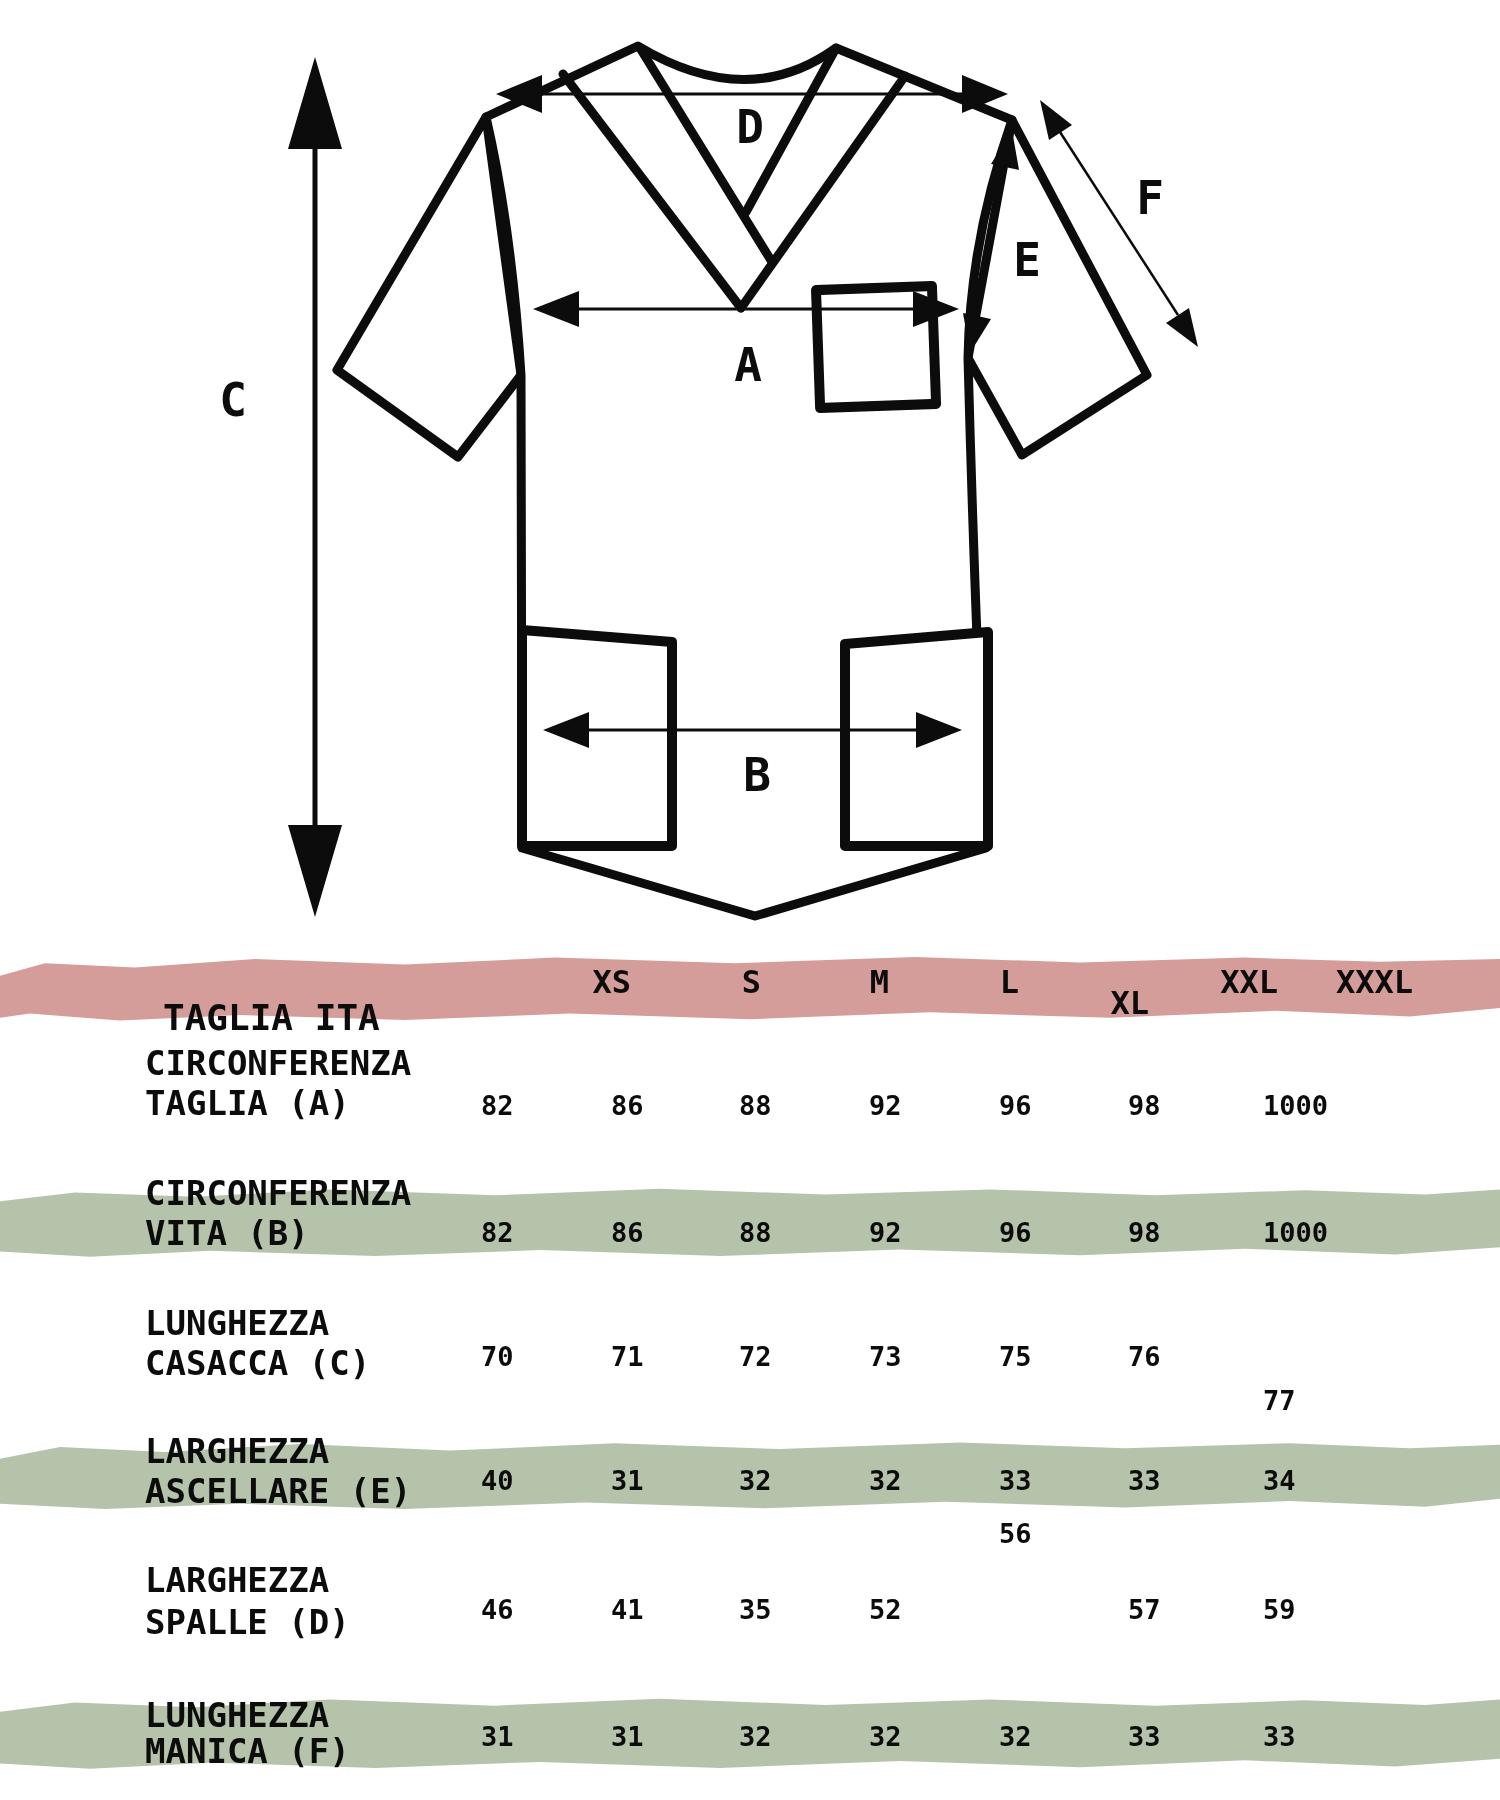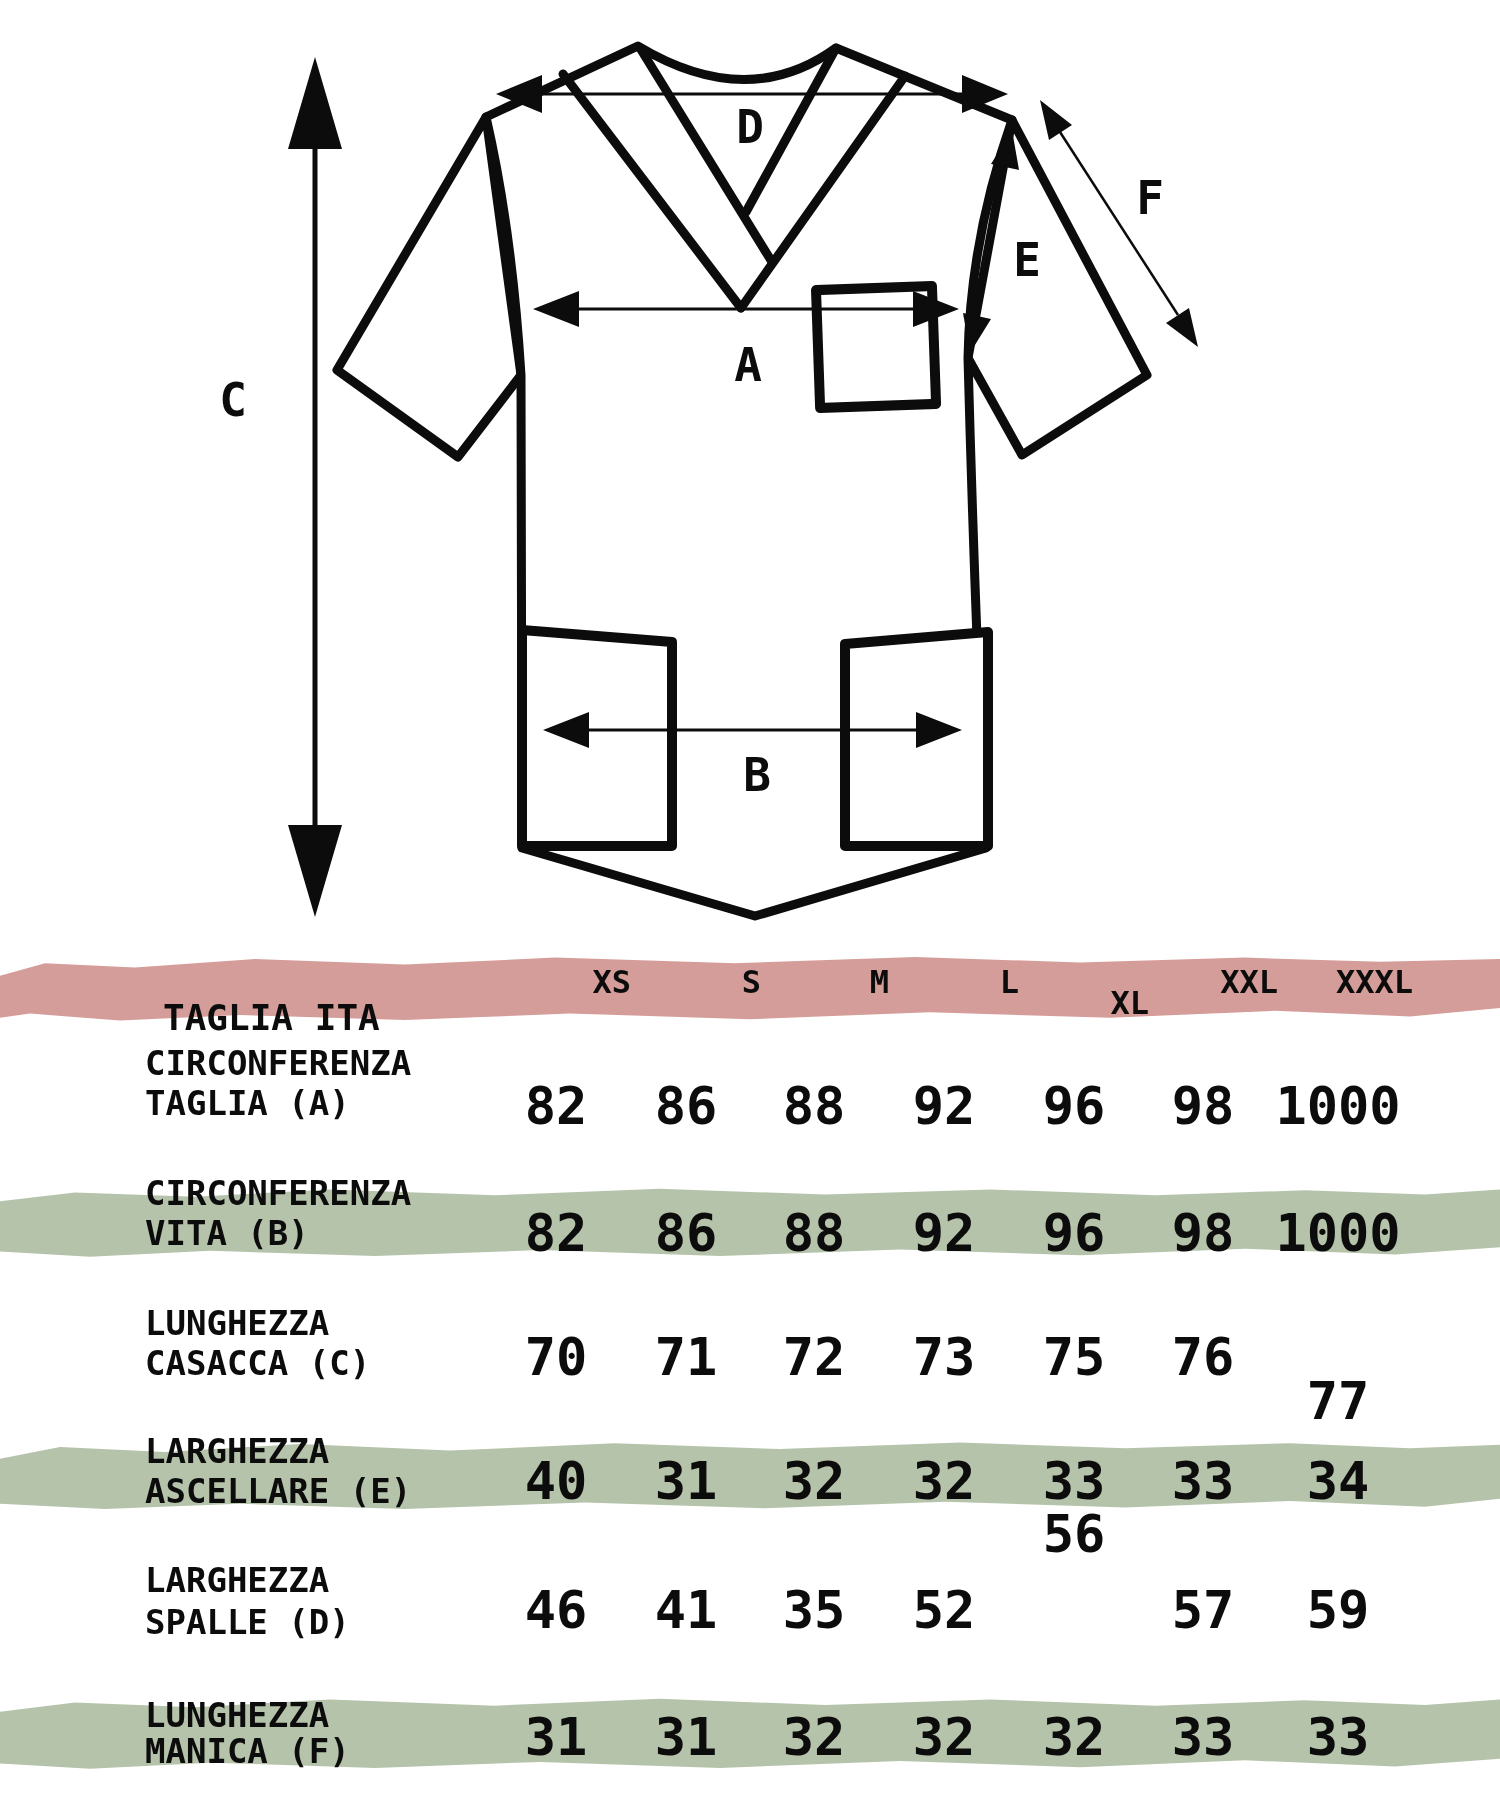--- a/index.html
+++ b/index.html
@@ -19,21 +19,21 @@
 
   
   .band { position:absolute; left:0; width:1500px; }
   .brush1 { clip-path: polygon(0% 34%, 3% 16%, 9% 22%, 17% 10%, 27% 18%, 37% 8%, 49% 16%, 61% 7%, 72% 15%, 83% 8%, 92% 14%, 100% 10%, 100% 80%, 94% 92%, 85% 84%, 74% 94%, 62% 86%, 50% 96%, 38% 88%, 27% 97%, 16% 90%, 8% 98%, 2% 88%, 0% 94%); }
   .brush2 { clip-path: polygon(0% 22%, 5% 10%, 13% 16%, 22% 6%, 33% 14%, 44% 5%, 55% 13%, 66% 6%, 77% 14%, 87% 7%, 95% 13%, 100% 6%, 100% 84%, 93% 94%, 83% 86%, 72% 95%, 60% 87%, 48% 96%, 36% 88%, 25% 96%, 14% 89%, 6% 97%, 0% 90%); }
   .brush3 { clip-path: polygon(0% 28%, 4% 12%, 11% 19%, 20% 8%, 30% 17%, 41% 7%, 52% 15%, 64% 6%, 75% 14%, 86% 7%, 94% 14%, 100% 9%, 100% 82%, 95% 93%, 86% 85%, 75% 94%, 63% 86%, 51% 95%, 39% 87%, 27% 96%, 16% 89%, 7% 96%, 0% 89%); }
 
   .tcell { position:absolute; font-weight:bold; white-space:nowrap; }
   .lab   { left:145px; font-size:34px; line-height:40px; letter-spacing:0px; }
   .hdr-lab { left:163px; font-size:36px; line-height:44px;margin-top:36px; }
-  .num   { font-size:52px; line-height:50px; text-align:center; width:150px; }
+  .num   { font-size:27px; line-height:50px; width:150px; }
   .hsz   { font-size:32px; line-height:44px; text-align:right; width:150px; }
   .c0{left:481px}.c1{left:611px}.c2{left:739px}.c3{left:869px}.c4{left:999px}.c5{left:1128px}.c6{left:1263px}
 </style>
 </head>
 <body>
 
 <div class="stage">
 
   <svg class="diagram-svg" width="1500" height="955" viewBox="0 0 1500 955">
 

